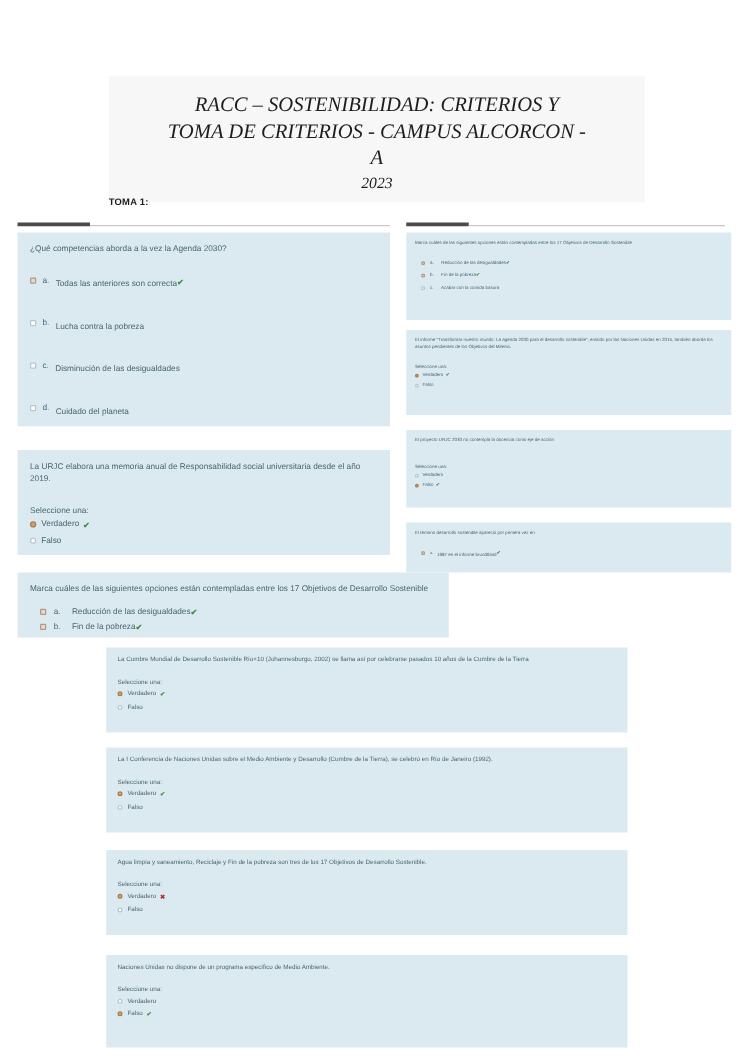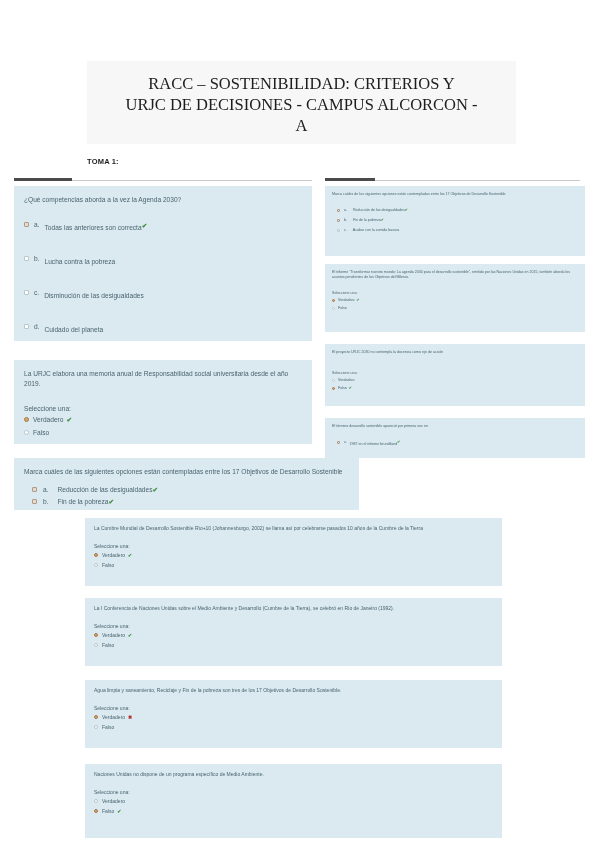--- a/index.html
+++ b/index.html
@@ -21,20 +21,21 @@
   
   .title-box {
     position: absolute;
     left: 87px;
     top: 61px;
     width: 429px;
     background: #f7f7f7;
     text-align: center;
     padding: 12px 0 8px 0;
     box-sizing: border-box;
+    font-style: italic;
   }
   .title-main {
     font-family: "Liberation Serif", serif;
     font-size: 16.5px;
     line-height: 21px;
     color: #1d1d1d;
     margin: 0;
     padding: 0 10px;
     font-weight: normal;
   }
@@ -143,23 +144,24 @@
     vertical-align: super;
     font-size: .85em;
   }
 </style>
 </head>
 <body>
 
 <div class="title-box">
   <div class="title-main">
     <span>RACC – SOSTENIBILIDAD: CRITERIOS Y</span><br>
-    <span>URJC DE DECISIONES - CAMPUS ALCORCON -</span><br>
+    <span>TOMA DE CRITERIOS - CAMPUS ALCORCON -</span><br>
     <span>A</span>
   </div>
+  <div class="title-year">2023</div>
 </div>
 <div class="test-label">TOMA 1:</div>
 
 <div class="topbar" style="left:14px; top:178px; width:58px;"></div>
 <div class="hairline" style="left:72px; top:180px; width:240px;"></div>
 <div class="topbar" style="left:325px; top:178px; width:50px;"></div>
 <div class="hairline" style="left:375px; top:180px; width:205px;"></div>
 
 <div class="qblock sizeL" style="left:14px; top:186px; width:298px; height:155px; padding:9px 10px;">
   <div class="qtext">¿Qué competencias aborda a la vez la Agenda 2030?</div>

